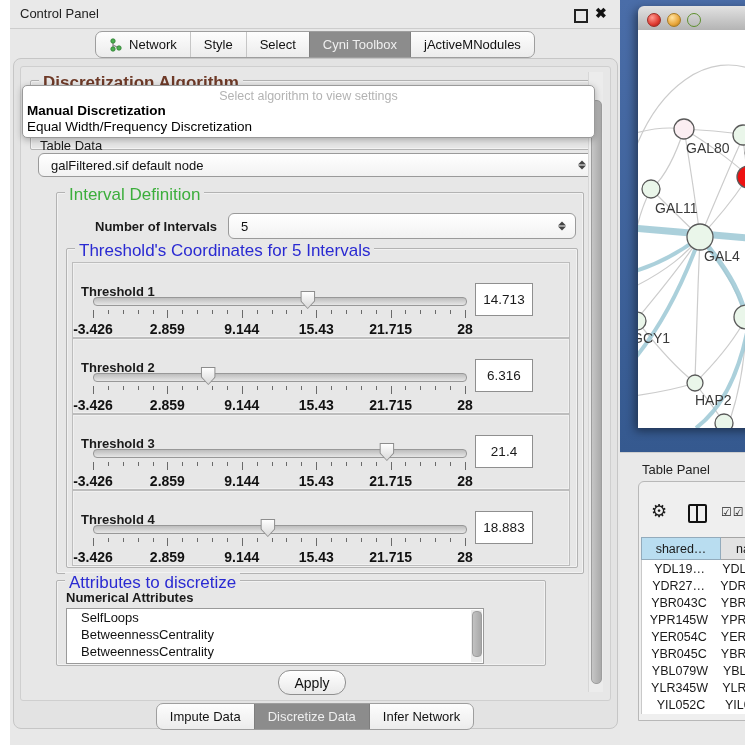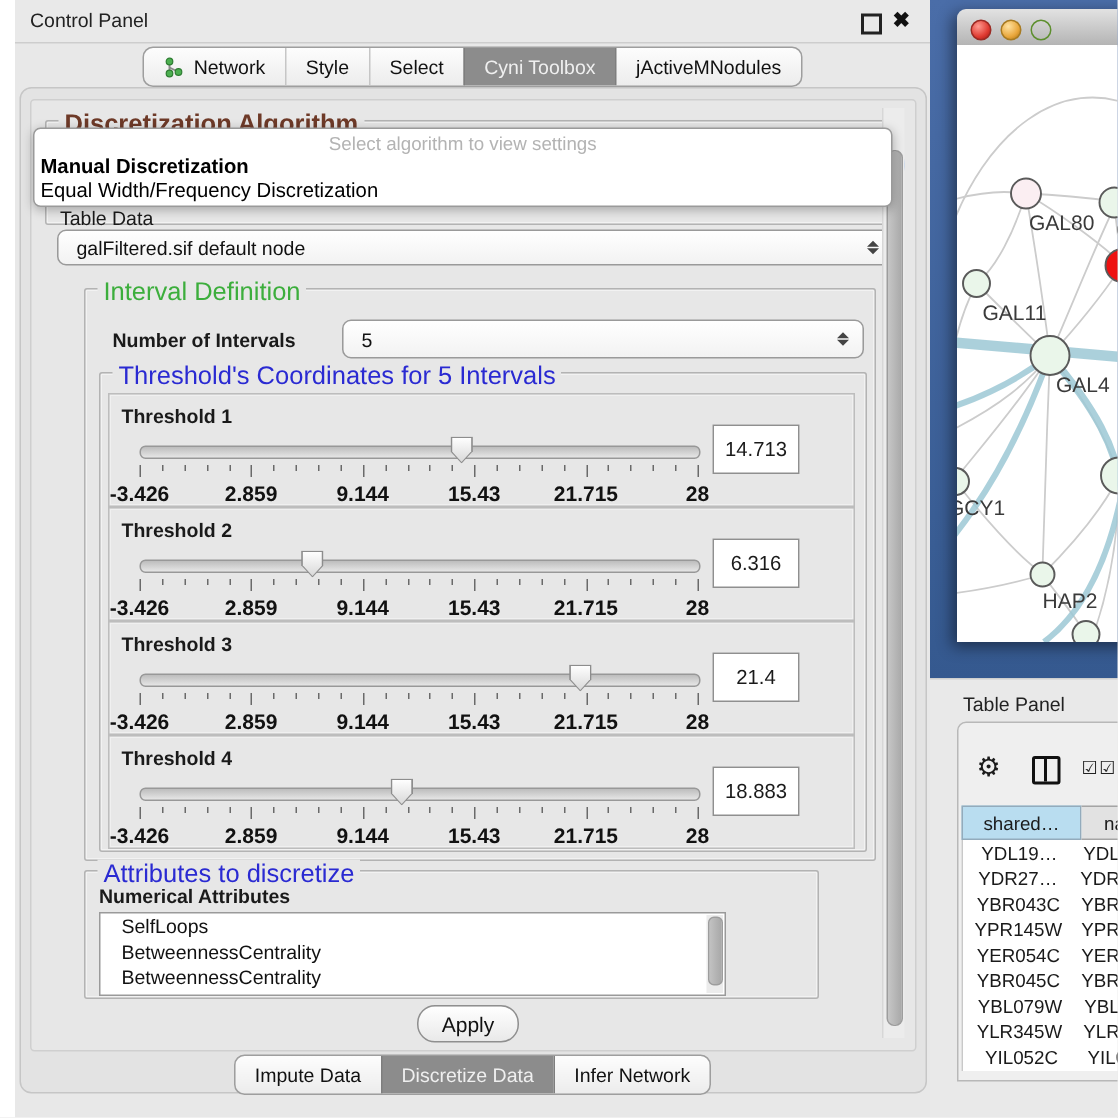--- a/index.html
+++ b/index.html
@@ -52,21 +52,21 @@
 
   
   #popup{left:12px;top:85px;width:571px;height:51px;background:#fff;border:1px solid #9a9a9a;
          border-radius:5px;box-shadow:0 2px 7px rgba(0,0,0,.28);z-index:50;}
   #popup .hint{position:absolute;left:0;top:3px;width:100%;text-align:center;font-size:12.5px;color:#b3b3b3;}
   #popup .opt1{position:absolute;left:4px;top:17px;font-size:13.5px;font-weight:bold;color:#000;}
   #popup .opt2{position:absolute;left:4px;top:33px;font-size:13.5px;color:#000;}
 
   
   .thr{left:62px;width:496px;height:74px;border:1px solid #bdbdbd;box-shadow:inset 0 0 0 1px #f0f0f0;}
-  .thr-label{position:absolute;left:8px;top:7px;font-size:13px;font-weight:bold;}
+  .thr-label{position:absolute;left:8px;top:21px;font-size:13px;font-weight:bold;}
   .slider{position:absolute;left:20px;top:32px;width:372px;height:40px;}
   .track{position:absolute;left:0;top:2px;width:100%;height:7px;border-radius:4px;
          background:linear-gradient(#bdbdbd,#e6e6e6);border:1px solid #989898;}
   .ticks{position:absolute;left:0;top:15px;width:100%;height:9px;}
   .tick{position:absolute;top:0;width:1px;background:#6a6a6a;}
   .tick{height:4px;}
   .tick.major{height:8px;}
   .tick-labels{position:absolute;left:0;top:26px;width:100%;height:12px;}
   .tick-label{position:absolute;transform:translateX(-50%);font-size:14px;font-weight:bold;color:#111;white-space:nowrap;}
   .thumb-o{position:absolute;top:-4px;width:15px;height:18px;transform:translateX(-50%);
@@ -182,21 +182,21 @@
     <span>galFiltered.sif default node</span>
     <div class="spinner">
         <div class="up"></div>
         <div class="dn"></div>
       </div>
   </div>
 
   <div class="abs group" style="left:46px;top:192px;width:526px;height:380px;">
     <span class="gtitle" style="color: rgb(60, 174, 60);">Interval Definition</span>
   </div>
-  <div class="abs lbl13 bold" style="left:54px;top:219px;padding-left:11px;">Number of Intervals</div>
+  <div class="abs lbl13 bold" style="left:74px;top:219px;padding-left:11px;">Number of Intervals</div>
   <div class="abs combo" style="left:218px;top:213px;width:348px;height:26px;">
     <span>5</span>
     <div class="spinner">
         <div class="up"></div>
         <div class="dn"></div>
       </div>
   </div>
 
   <div class="abs group" style="left:56px;top:248px;width:510px;height:318px;">
     <span class="gtitle" style="color: rgb(42, 42, 210);">Threshold's Coordinates for 5 Intervals</span>

